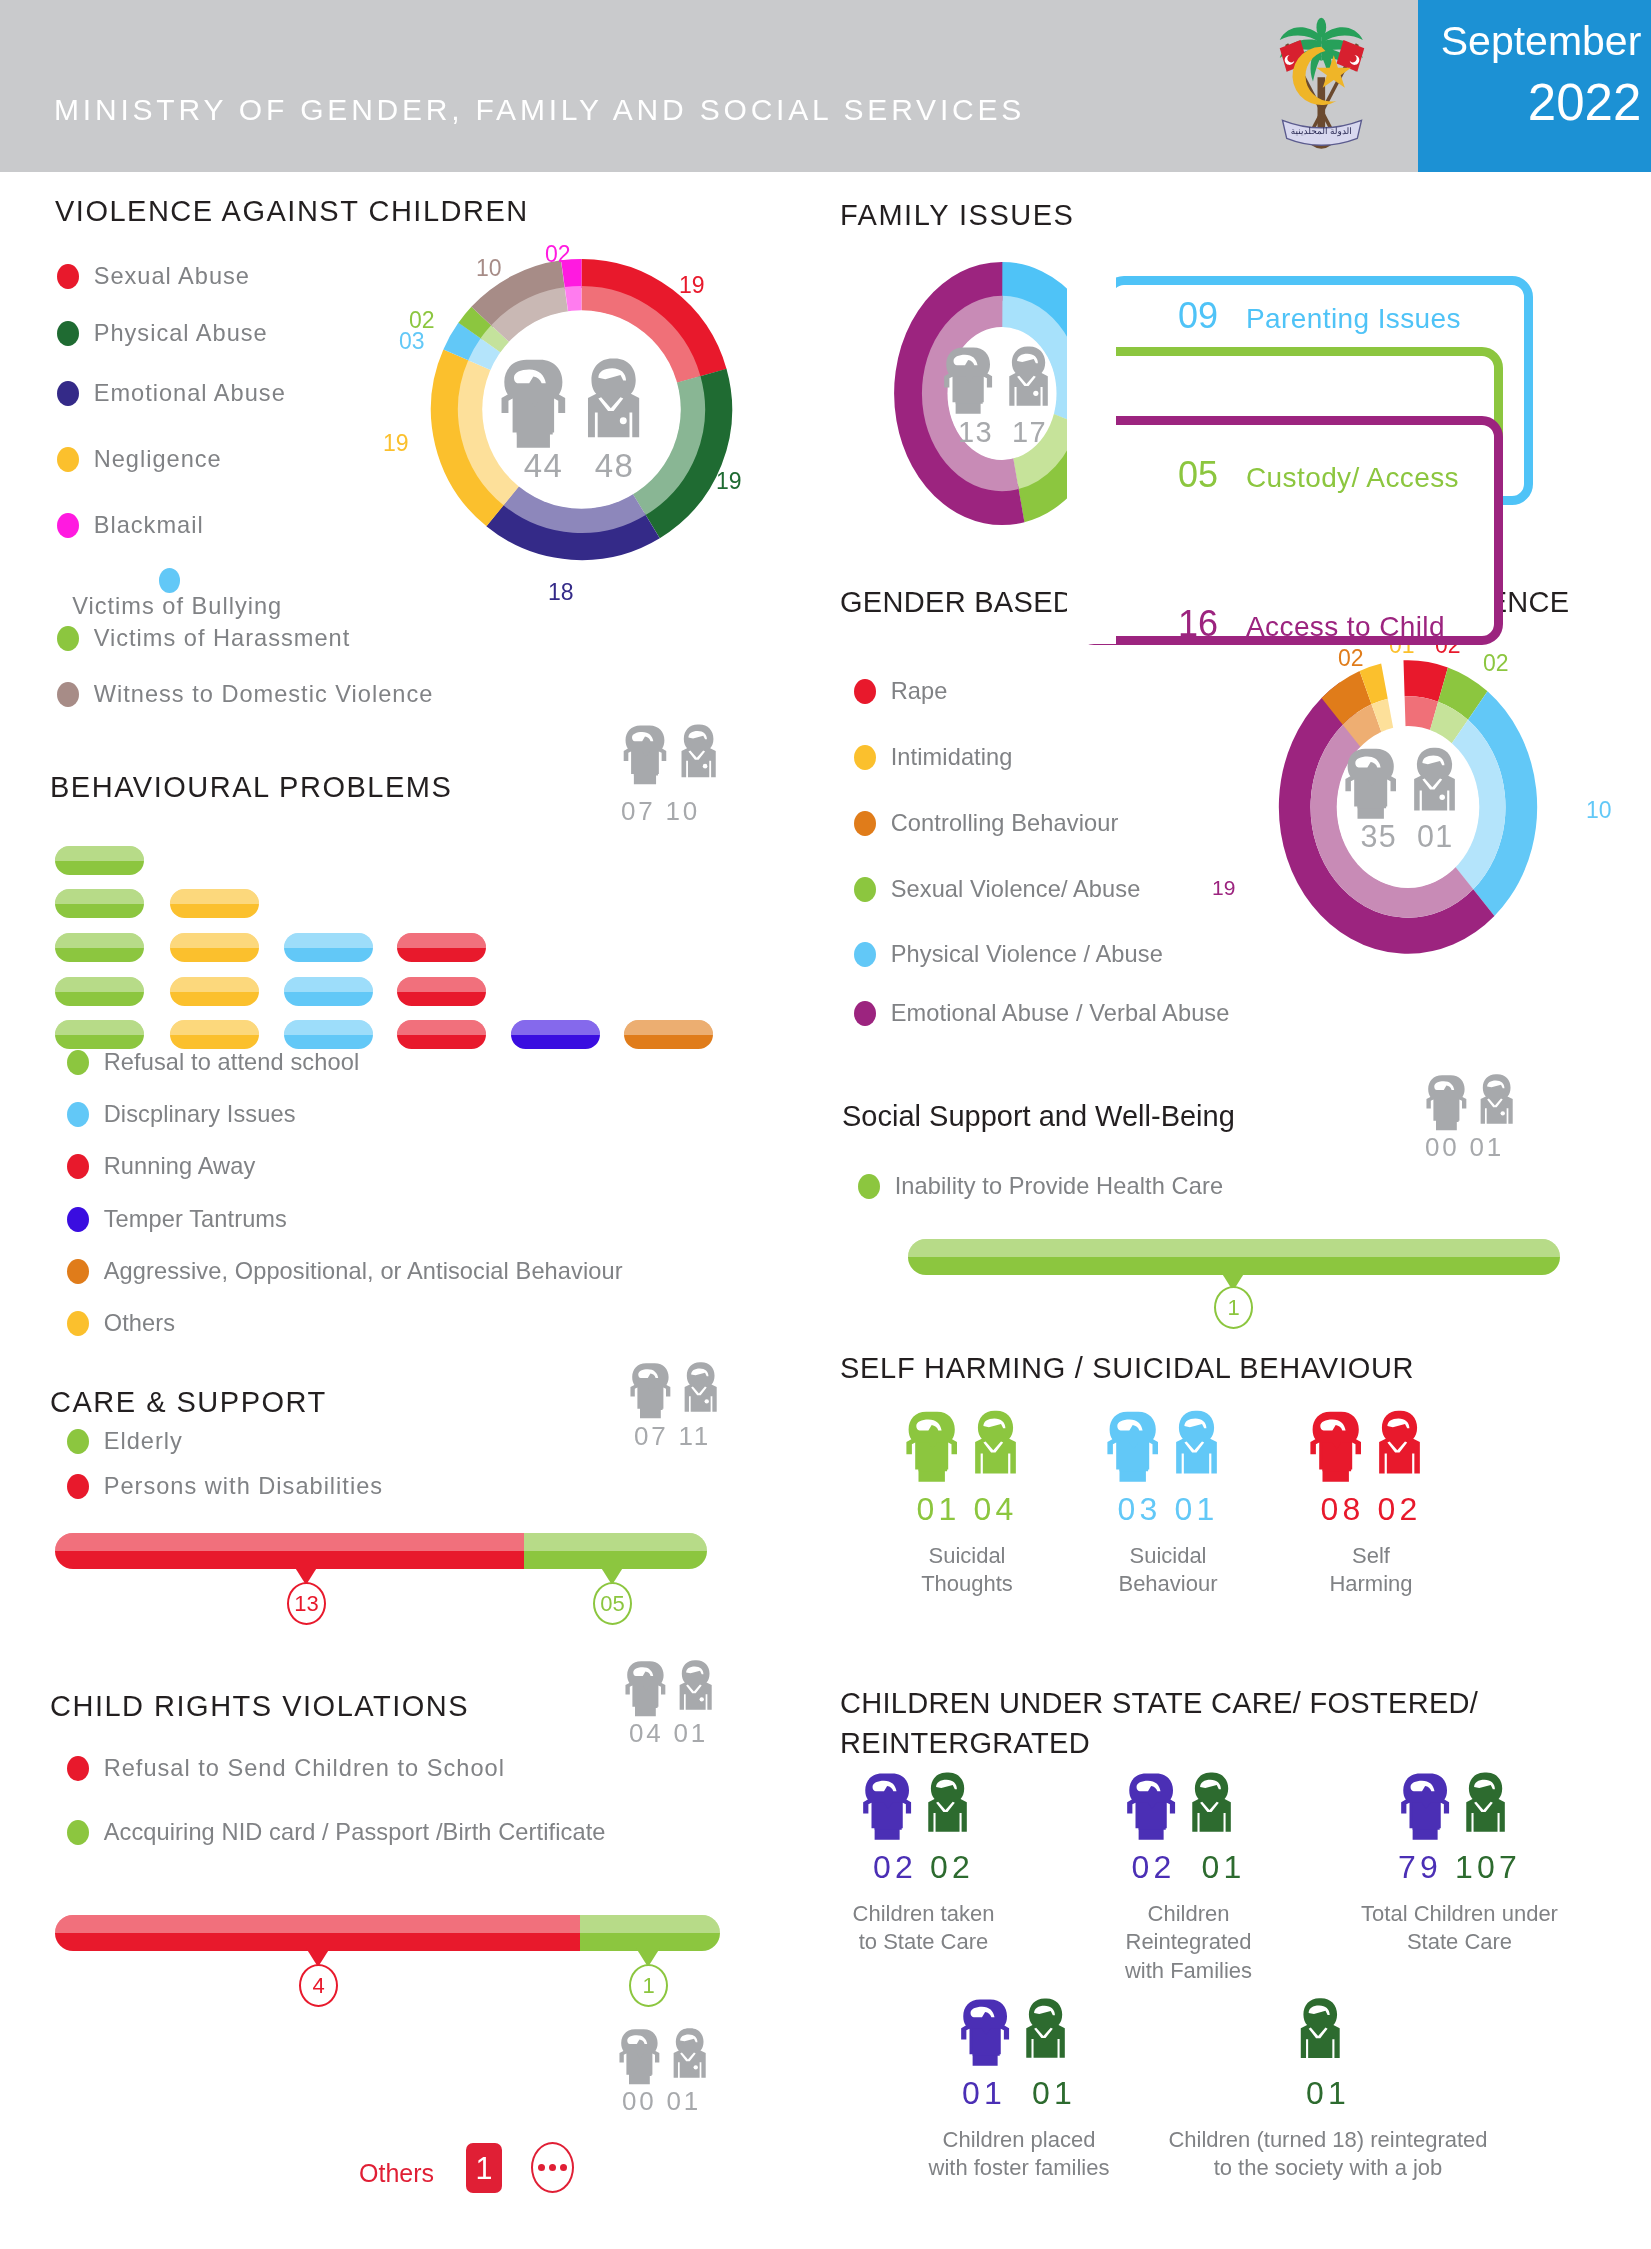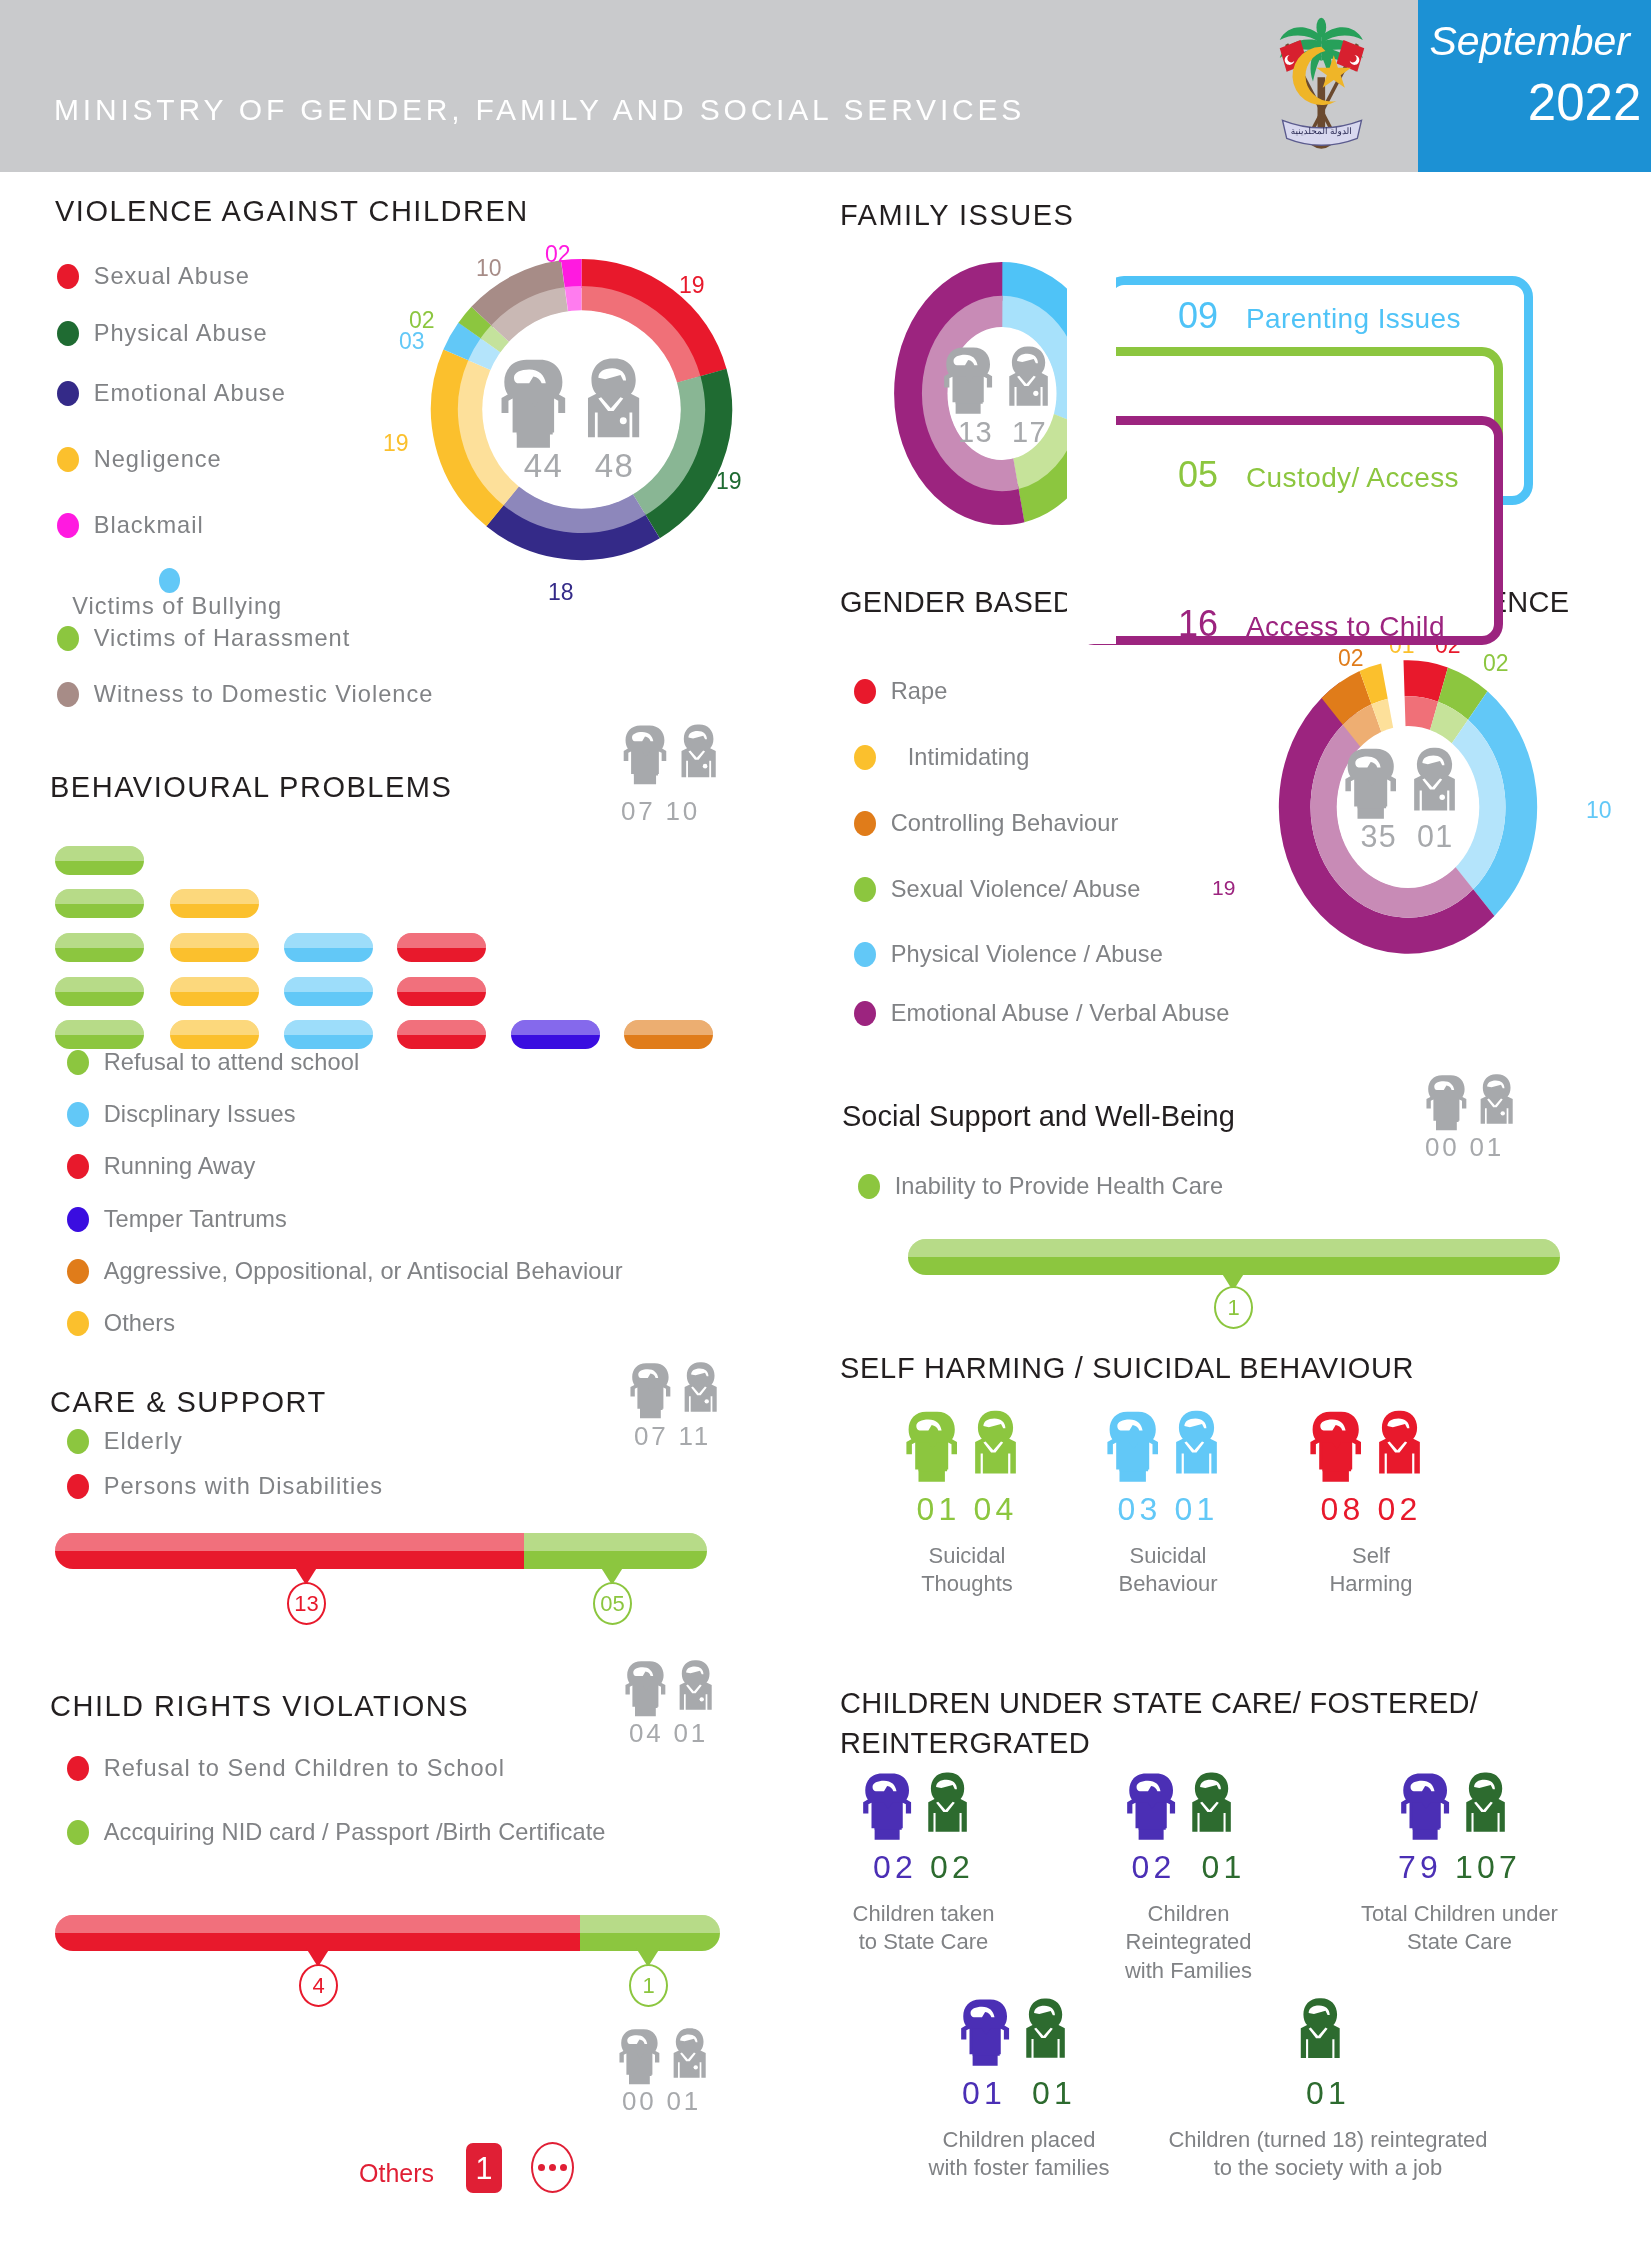--- a/index.html
+++ b/index.html
@@ -27,21 +27,21 @@
     position: absolute; left: 54px; top: 93px;
     font-size: 30px; color: #ffffff; font-weight: 300;
     letter-spacing: 3.8px; white-space: nowrap;
   }
   .date-box {
     position: absolute; right: 0; top: 0; width: 233px; height: 172px;
     background: #1c91d4;
   }
   .date-month {
     position: absolute; left: 0; right: 9.7px; top: 18px;
-    text-align: center; font-size: 41px; color: #fff; font-weight: 300; font-style: italic;
+    text-align: right; font-size: 41px; color: #fff; font-weight: 300;
   }
   .date-year {
     position: absolute; left: 0; right: 9.7px; top: 73px;
     text-align: right; font-size: 51px; color: #fff; font-weight: 300;
   }
   .emblem { position: absolute; right: 263px; top: 15.2px; width: 132px; height: 142px; }
 
   
   .sec-title {
     position: absolute; font-size: 29px; color: #231f20; font-weight: 400;
@@ -392,21 +392,21 @@
     <span class="legend-dot" style="background:#fbc02d"></span>
     <span class="legend-label tight">Others</span>
   </div>
 
   <div class="sec-title narrow" style="left:840px; top:586px;">GENDER BASED VIOLENCE / DOMESTIC VIOLENCE</div>
 
   <div class="legend-row" style="left:854px; top:678px;">
     <span class="legend-dot" style="background:#e8192c"></span>
     <span class="legend-label tight">Rape</span>
   </div>
-  <div class="legend-row" style="left:854px; top:744px;gap:17px;">
+  <div class="legend-row" style="left:854px; top:744px;">
     <span class="legend-dot" style="background:#fbc02d"></span>
     <span class="legend-label tight">Intimidating</span>
   </div>
   <div class="legend-row" style="left:854px; top:810px;">
     <span class="legend-dot" style="background:#e07c1a"></span>
     <span class="legend-label tight">Controlling Behaviour</span>
   </div>
   <div class="legend-row" style="left:854px; top:876px;">
     <span class="legend-dot" style="background:#8cc63f"></span>
     <span class="legend-label tight">Sexual Violence/ Abuse</span>

